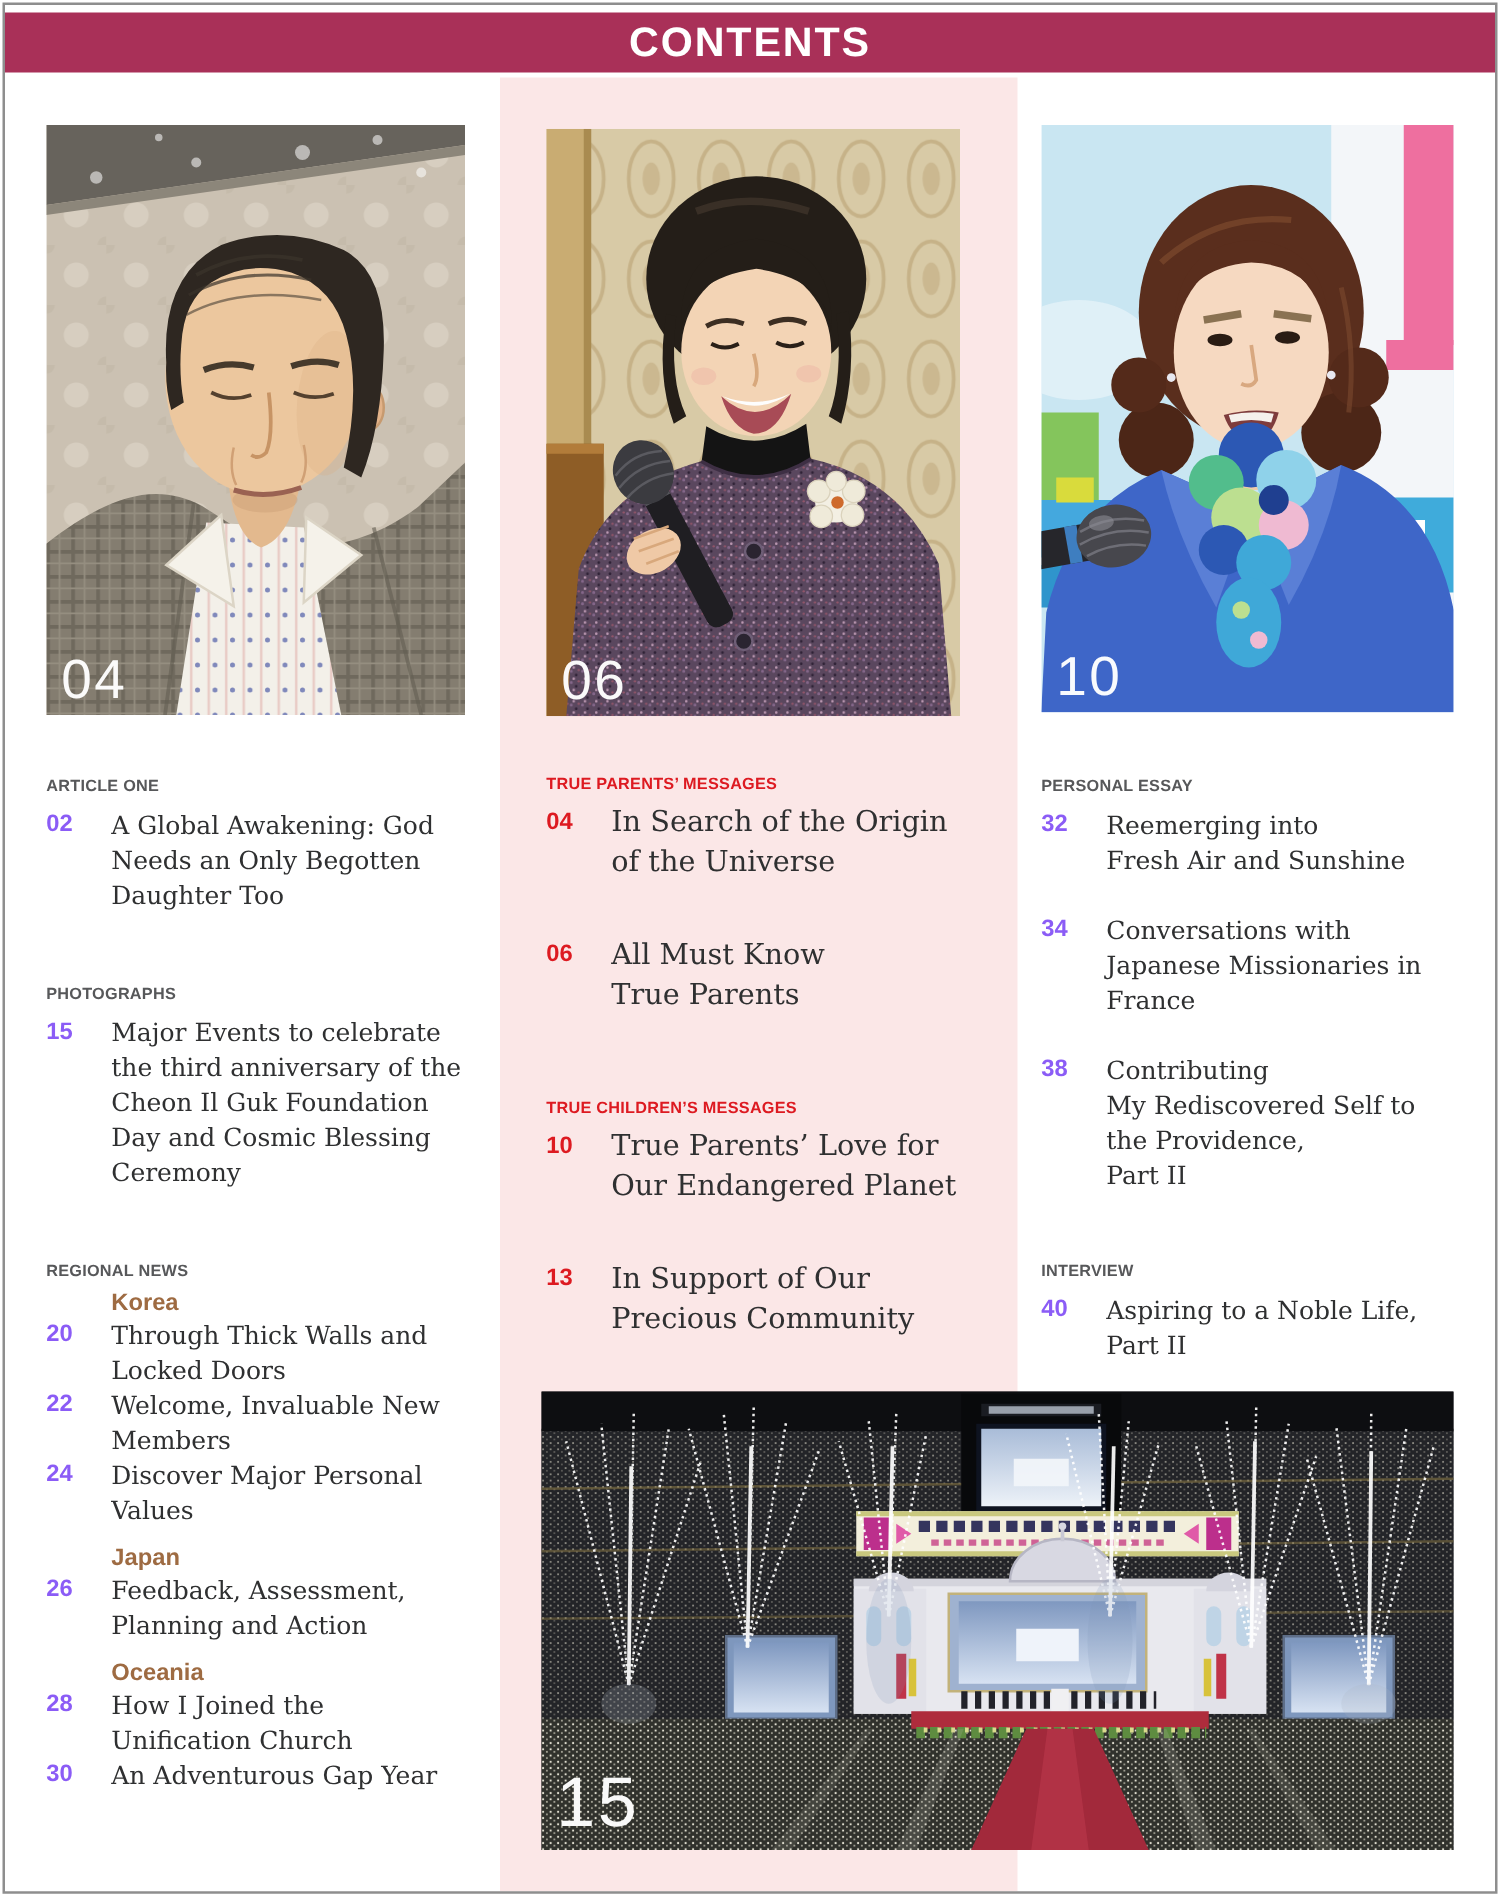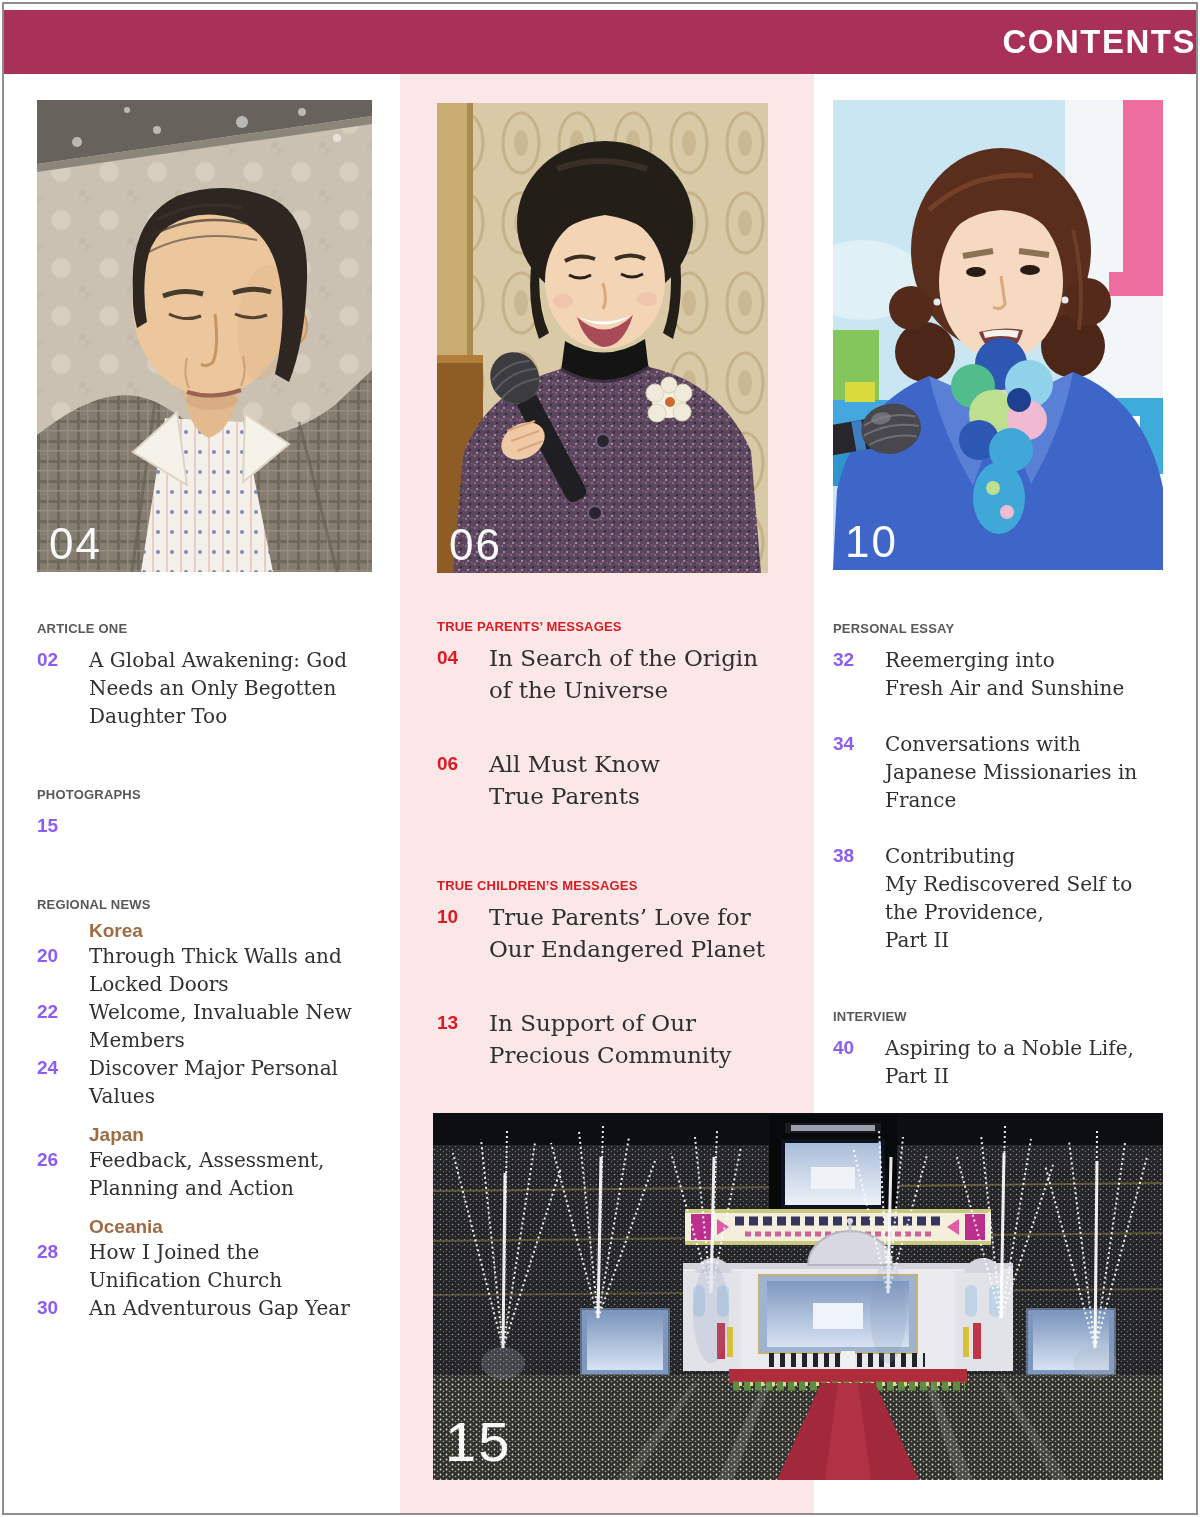--- a/index.html
+++ b/index.html
@@ -4,22 +4,22 @@
 <style>
   * { margin:0; padding:0; box-sizing:border-box; }
   html,body { background:#ffffff; }
   .page {
     position:relative; width:1200px; height:1517px; background:#ffffff;
     font-family:"Liberation Sans", sans-serif; overflow:hidden;
   }
   .frame { position:absolute; inset:2px; border:2px solid #8E8E8E; pointer-events:none; z-index:9; }
 
   .banner {
-    position:absolute; left:4px; right:4px; top:10px; height:64px;
-    background:#A93058; display:flex; align-items:center; justify-content:flex-end; z-index:2;
+    position:absolute; left:4px; right:4px; top:10px; height:48px;
+    background:#A93058; display:flex; align-items:center; justify-content:center; z-index:2;
   }
   .banner .banner-title { color:#ffffff; font-weight:700; font-size:33px; letter-spacing:1.5px; }
 
   .pink-panel { position:absolute; left:400px; top:62px; width:414px; bottom:4px; background:#FBE7E7; z-index:1; }
 
   .photo { position:absolute; z-index:2; overflow:hidden; }
   .photo svg { display:block; width:100%; height:100%; }
   .photo-left   { left:37px;  top:100px;  width:335px; height:472px; }
   .photo-mid    { left:437px; top:103px;  width:331px; height:470px; }
   .photo-right  { left:833px; top:100px;  width:330px; height:470px; }
@@ -373,20 +373,25 @@
         <div class="lines">A Global Awakening: God
 Needs an Only Begotten
 Daughter Too</div>
       </div>
     </section>
 
     <section class="sec">
       <h2 class="hdr">PHOTOGRAPHS</h2>
       <div class="entry">
         <div class="num">15</div>
+        <div class="lines">Major Events to celebrate
+the third anniversary of the
+Cheon Il Guk Foundation
+Day and Cosmic Blessing
+Ceremony</div>
       </div>
     </section>
 
     <section class="sec">
       <h2 class="hdr">REGIONAL NEWS</h2>
 
       <div class="group">
         <h3 class="region">Korea</h3>
         <div class="entry">
           <div class="num">20</div>

